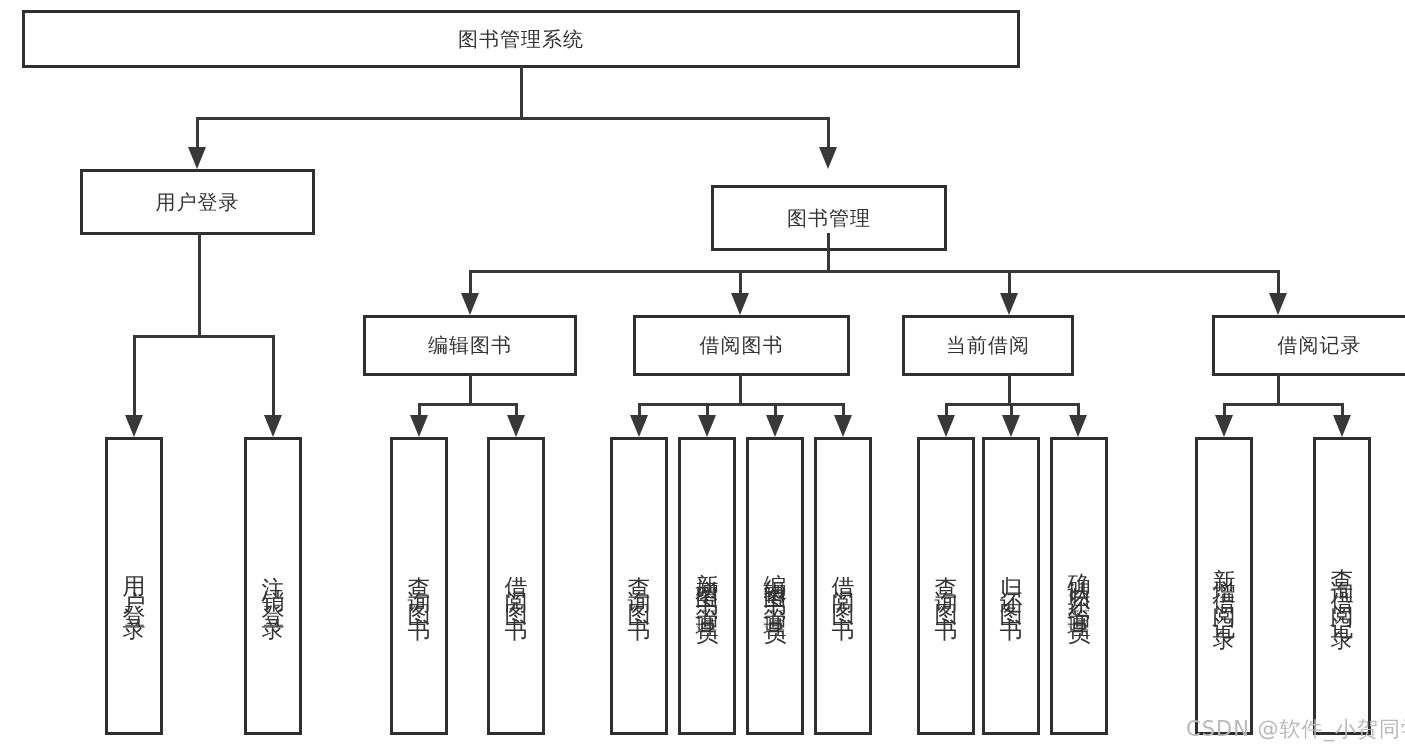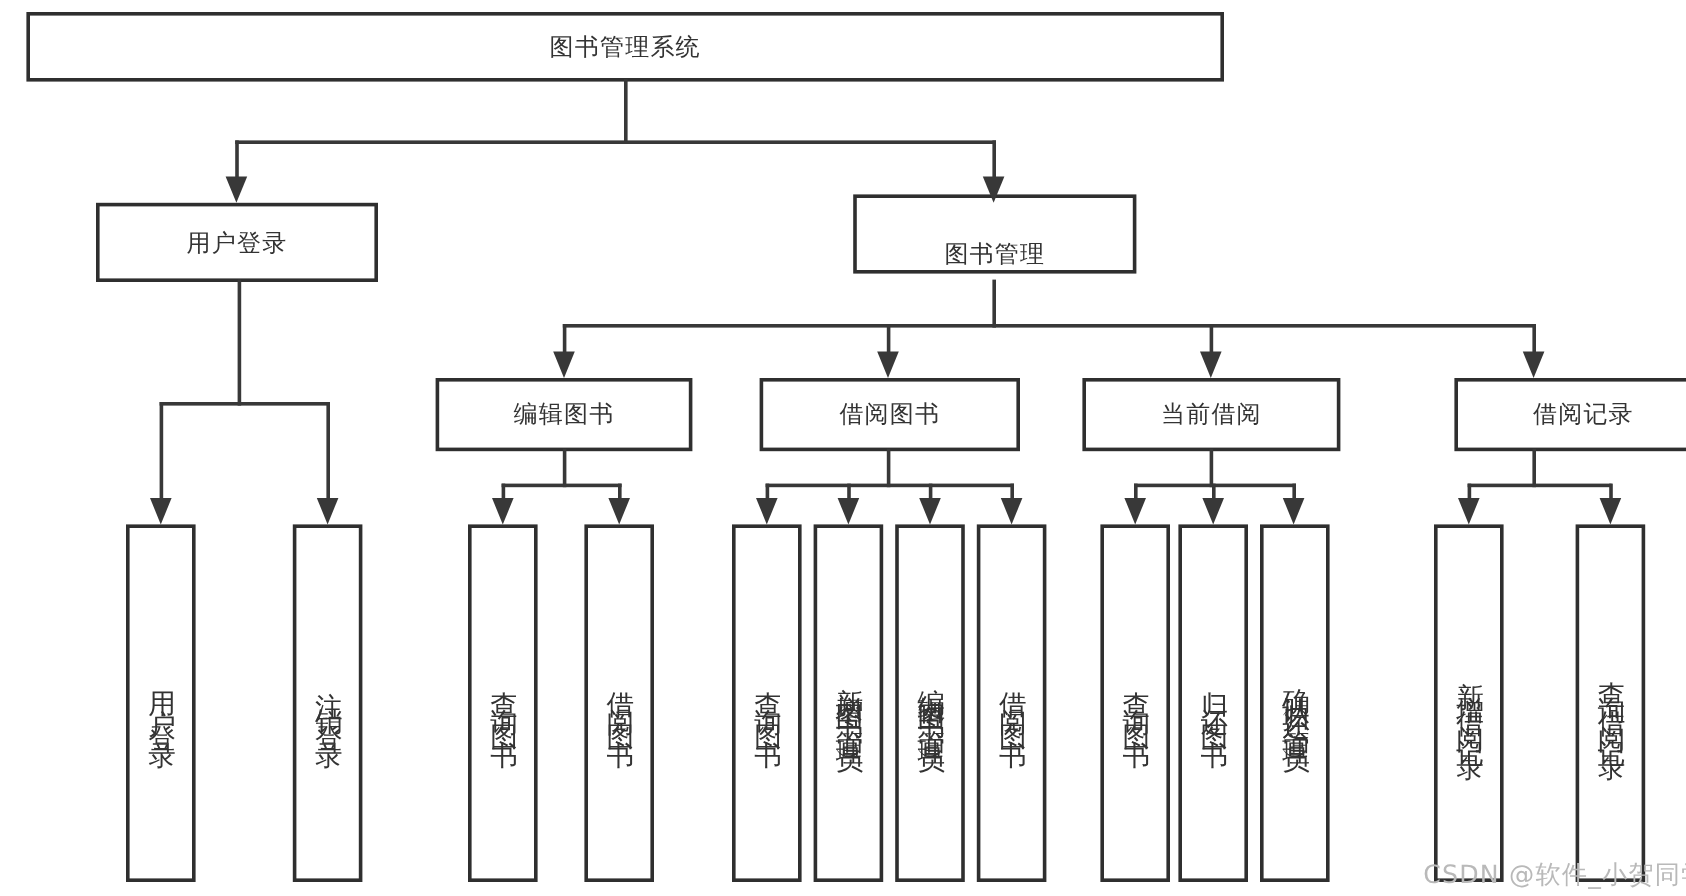--- a/index.html
+++ b/index.html
@@ -29,31 +29,31 @@
 
 <div class="stage">
 
   <div class="box h" style="left:22px;top:10px;width:998px;height:58px;">
     <span>图书管理系统</span>
   </div>
 
   <div class="box h" style="left:80px;top:169px;width:235px;height:66px;">
     <span>用户登录</span>
   </div>
-  <div class="box h" style="left:711px;top:162px;width:236px;height:66px;align-items:flex-end;">
+  <div class="box h" style="left:711px;top:185px;width:236px;height:66px;">
     <span>图书管理</span>
   </div>
 
   <div class="box h" style="left:363px;top:315px;width:214px;height:61px;">
     <span>编辑图书</span>
   </div>
   <div class="box h" style="left:633px;top:315px;width:217px;height:61px;">
     <span>借阅图书</span>
   </div>
-  <div class="box h" style="left:902px;top:315px;width:215px;height:61px;">
+  <div class="box h" style="left:902px;top:315px;width:172px;height:61px;">
     <span>当前借阅</span>
   </div>
   <div class="box h" style="left:1172px;top:315px;width:215px;height:61px;margin-left:40px;">
     <span>借阅记录</span>
   </div>
 
   <div class="box v" style="left:105px;top:437px;width:58px;height:298px;">
     <span>用户登录</span>
   </div>
   <div class="box v" style="left:244px;top:437px;width:58px;height:298px;">

